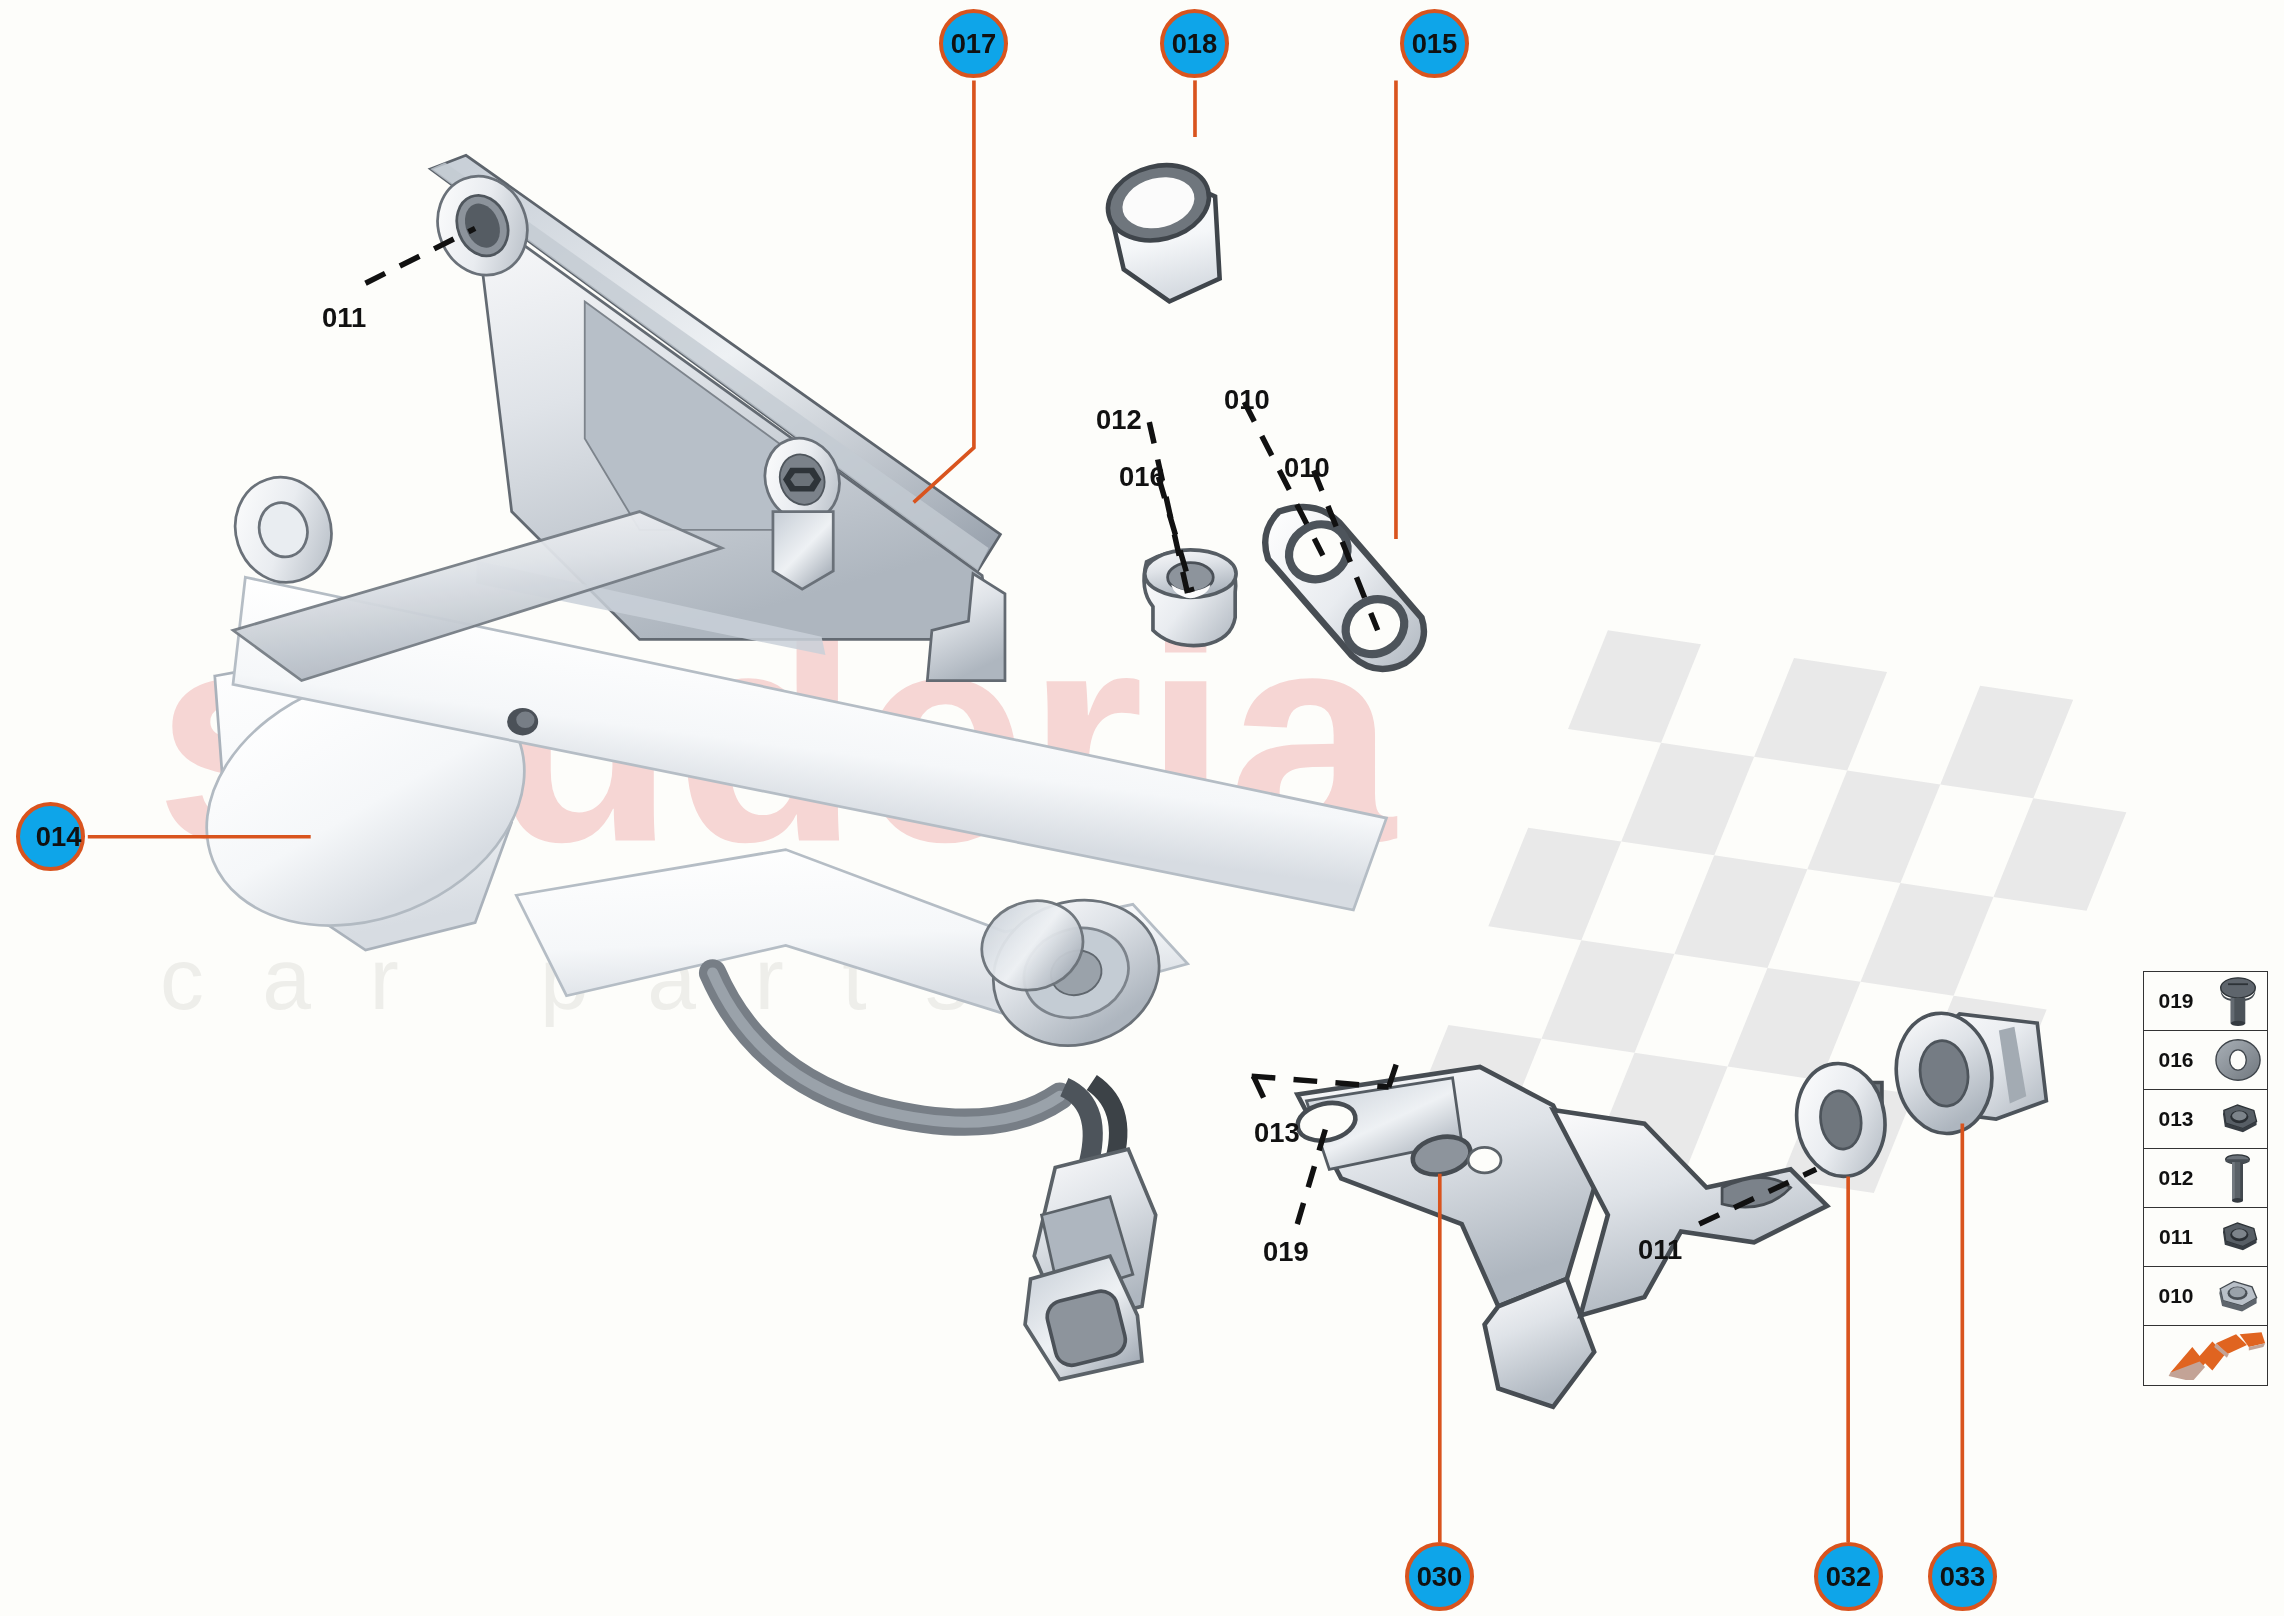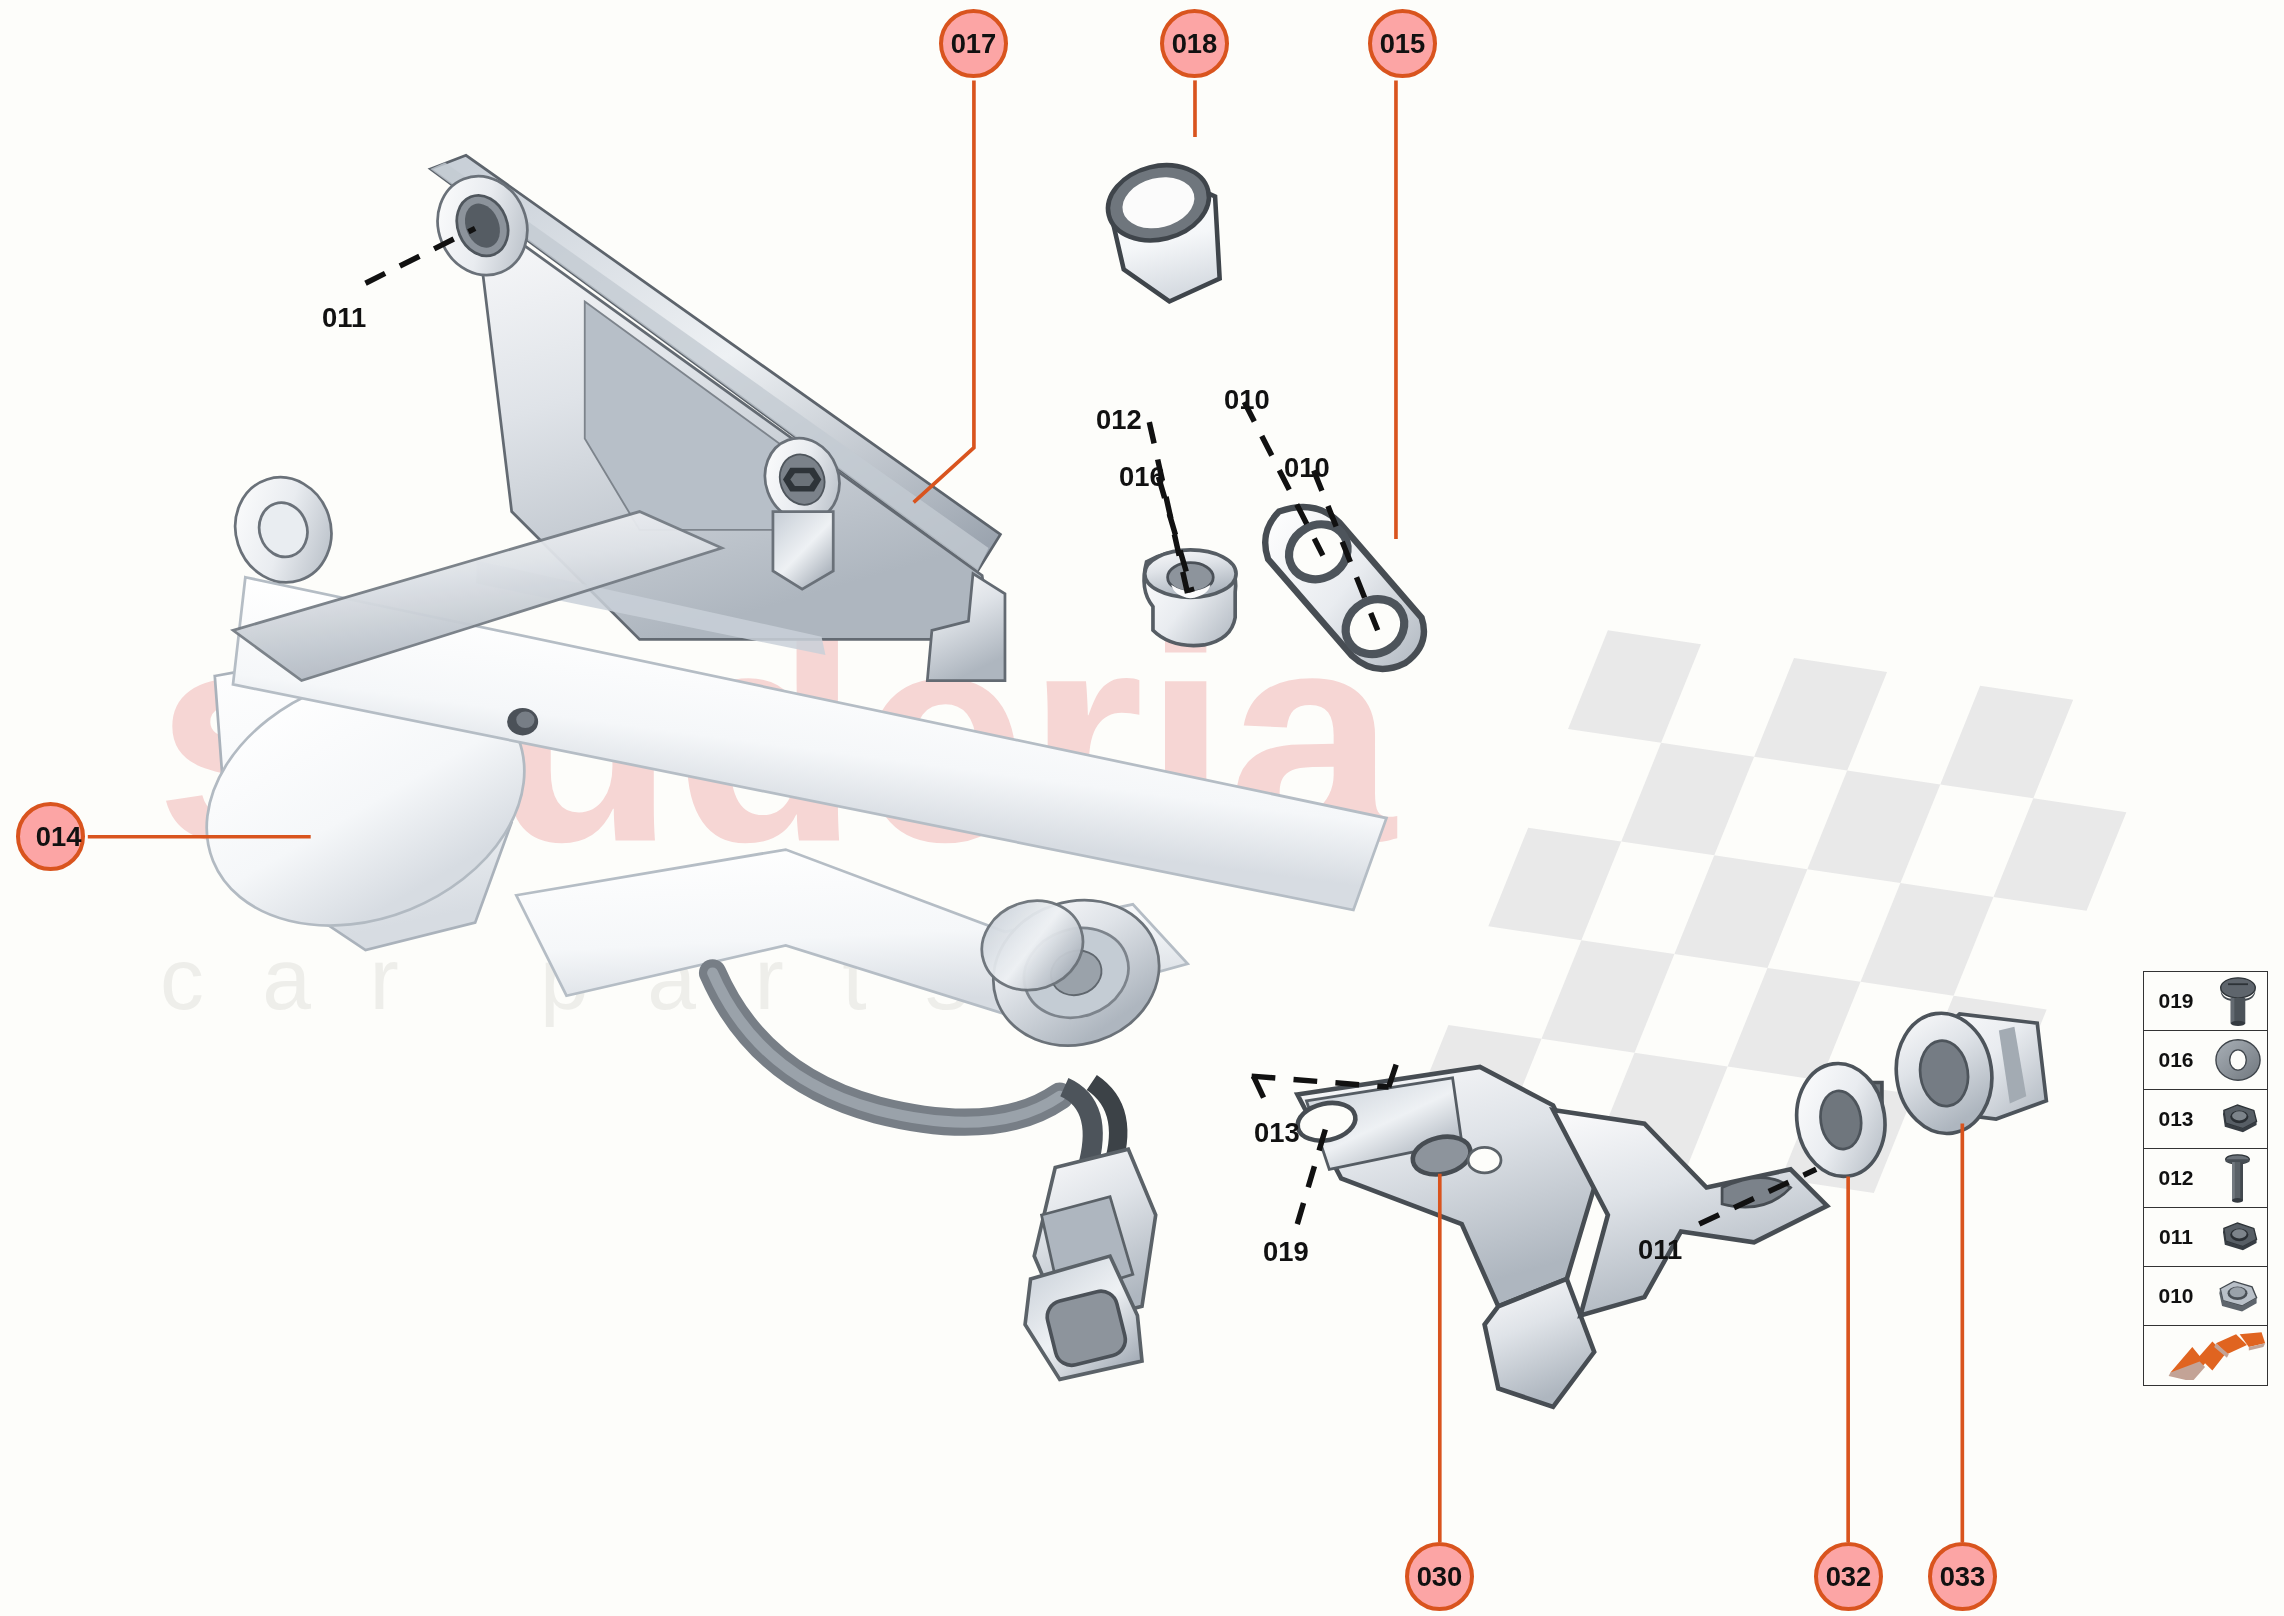--- a/index.html
+++ b/index.html
@@ -15,21 +15,21 @@
     overflow: hidden;
   }
   #art { position: absolute; left: 0; top: 0; }
 
   
   .callout {
     position: absolute;
     width: 69px; height: 69px;
     border: 4.6px solid #d9541e;
     border-radius: 50%;
-    background: #fca5a5;
+    background: #0ea5e9;
     display: flex; align-items: center; justify-content: center;
     font-size: 27.4px; font-weight: 700; color: #111;
     letter-spacing: 0px;
     box-sizing: border-box;
     z-index: 40;
   }
   
   .plabel {
     position: absolute;
     font-size: 27.4px; font-weight: 700; color: #111;
@@ -274,21 +274,21 @@
       <path d="M1860,1340 L1988,1280"></path>
     </g>
   </svg>
 
   <div class="callout" style="left:939px; top:9.1px;">
     <span>017</span>
   </div>
   <div class="callout" style="left:1160px; top:9.1px;">
     <span>018</span>
   </div>
-  <div class="callout" style="left:1368px; top:9.1px;">
+  <div class="callout" style="left:1400px; top:9.1px;">
     <span>015</span>
   </div>
   <div class="callout" style="left:16.4px; top:802px;justify-content:flex-end;">
     <span>014</span>
   </div>
   <div class="callout" style="left:1405px; top:1542px;">
     <span>030</span>
   </div>
   <div class="callout" style="left:1814px; top:1542px;">
     <span>032</span>

